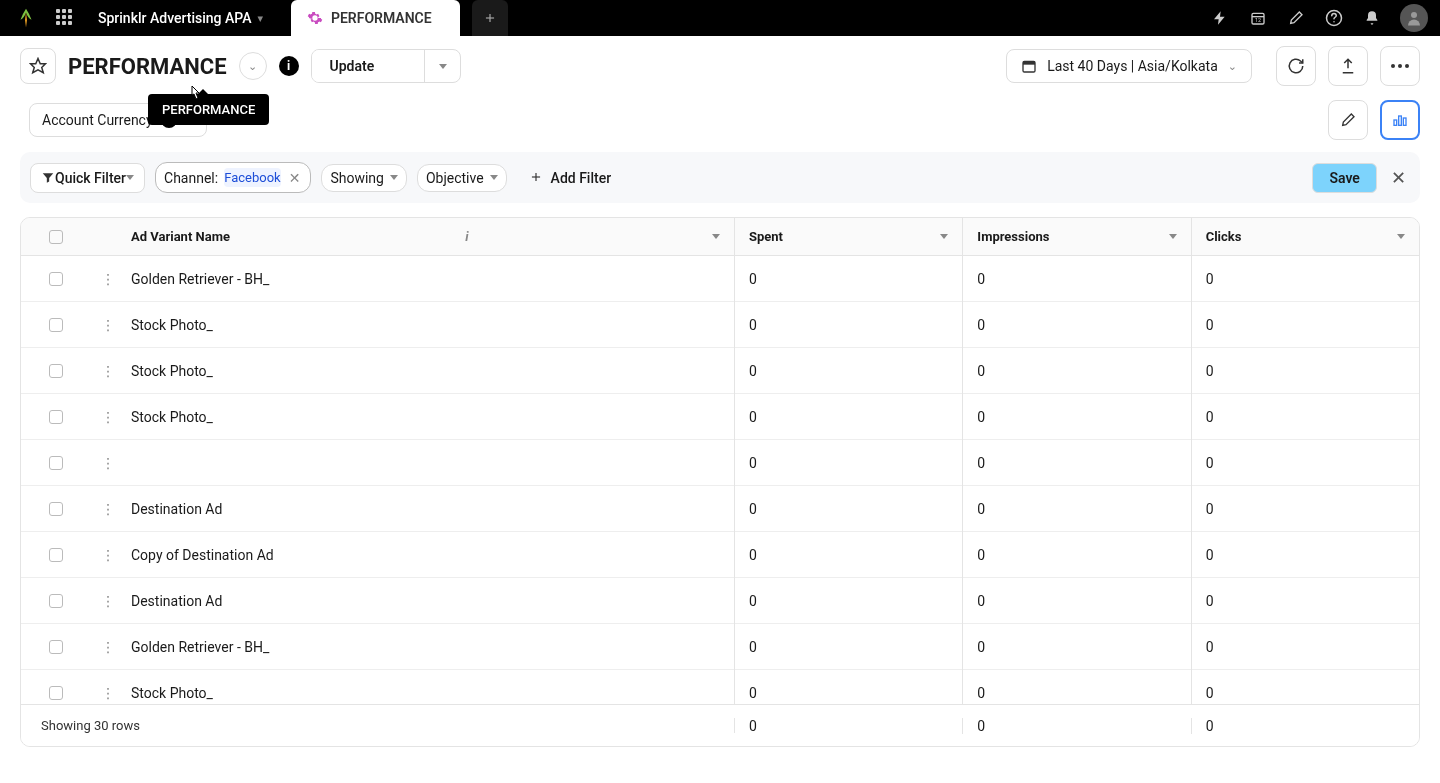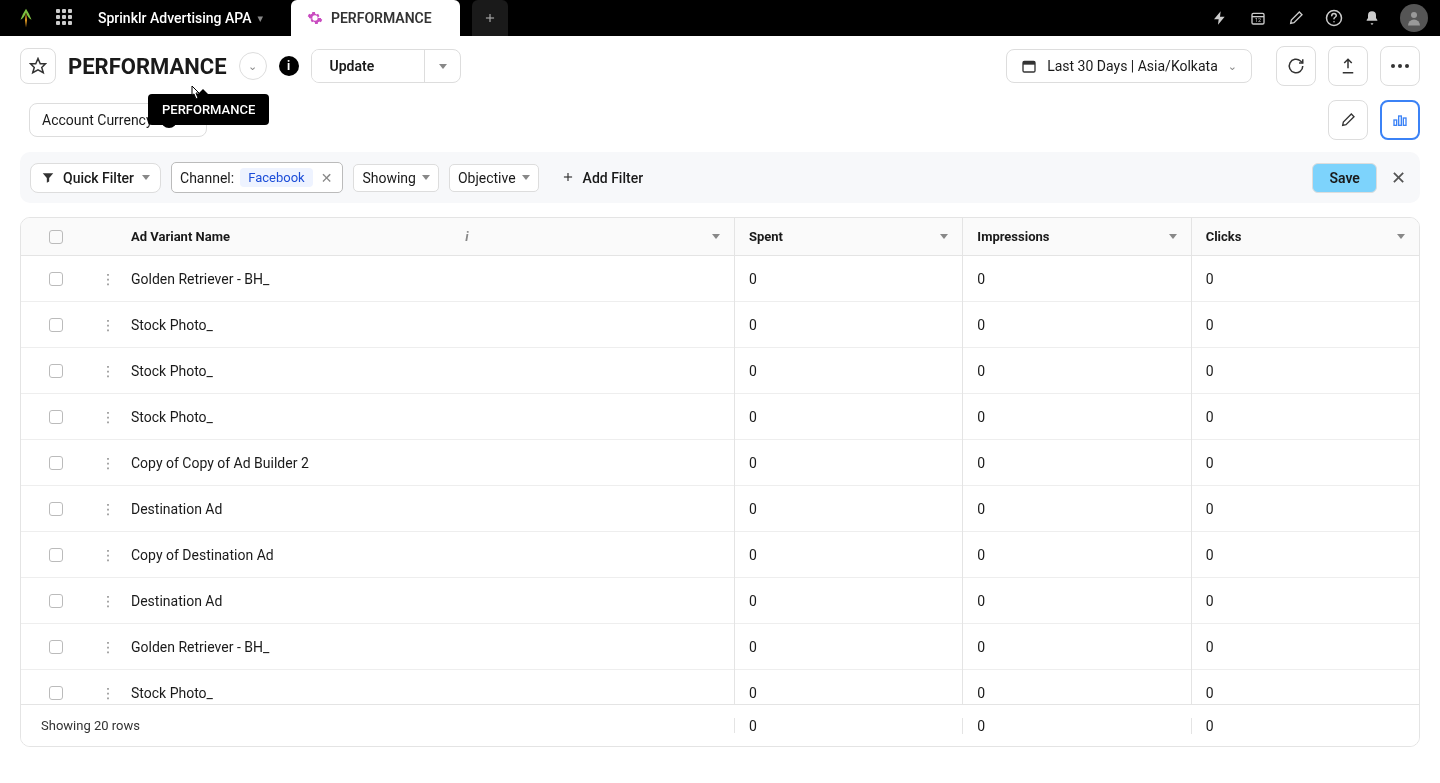--- a/index.html
+++ b/index.html
@@ -37,24 +37,24 @@
 
 
 .subbar { padding: 4px 20px 12px 29px; display: flex; align-items: center; }
 .currency-pill { border: 1px solid #ddd; border-radius: 8px; padding: 8px 12px; display: flex; align-items: center; gap: 8px; cursor: pointer; background: #fff; }
 .info-sm { width: 16px; height: 16px; background: #000; color: #fff; border-radius: 50%; display: flex; align-items: center; justify-content: center; font-size: 10px; font-style: italic; }
 .subbar-right { margin-left: auto; display: flex; gap: 12px; }
 .icon-btn.active { border: 2px solid #3b82f6; color: #3b82f6; }
 
 
 .filter-bar { margin: 0 20px 14px 20px; background: #f7f8fa; border-radius: 10px; padding: 10px; display: flex; align-items: center; gap: 10px; }
-.quick-filter { background: #fff; border: 1px solid #ddd; border-radius: 8px; padding: 6px 10px; display: flex; align-items: center; gap: 8px; cursor: pointer; font-weight: 500; }
-.filter-chip { background: #fff; border: 1px solid #ddd; border-radius: 5px; padding: 5px 8px; display: flex; align-items: center; gap: 6px; cursor: pointer; }
+.quick-filter { background: #fff; border: 1px solid #ddd; border-radius: 8px; padding: 6px 10px; display: flex; align-items: center; cursor: pointer; font-weight: 500; }
+.filter-chip { background: #fff; border: 1px solid #ddd; border-radius: 12px; padding: 5px 8px; display: flex; align-items: center; gap: 6px; cursor: pointer; }
 .filter-chip.channel { border: 1px solid #bbb; }
-.fb-tag { background: #eef3ff; color: #1d4ed8; padding: 2px 8px; border-radius: 4px; font-size: 13px; }
+.fb-tag { background: #eef3ff; color: #1d4ed8; padding: 2px 0; border-radius: 4px; font-size: 13px; }
 .chip-x { color: #888; cursor: pointer; font-size: 14px; padding: 0 2px; }
 .add-filter { display: flex; align-items: flex-start; gap: 8px; cursor: pointer; font-weight: 500; padding: 6px 12px; }
 .filter-right { margin-left: auto; display: flex; align-items: center; gap: 10px; }
 .save-btn { background: #7dd3fc; border: 1px solid #ddd; border-radius: 6px; padding: 6px 16px; font-weight: 600; cursor: pointer; }
 .close-x { cursor: pointer; font-size: 18px; color: #555; padding: 4px; }
 
 
 .table-wrap { margin: 0 20px; border: 1px solid #e4e4e4; border-radius: 10px; overflow: hidden; display: flex; flex-direction: column; height: 530px; }
 .table-scroll { flex: 1; overflow-y: auto; display: flex; }
 .table-left { flex: 0 0 714px; border-right: 1px solid #e4e4e4; }
@@ -182,21 +182,21 @@
     <div class="update-btn">Update</div>
     <div class="update-dd">
         <span class="tri-down"></span>
       </div>
   </div>
   <div class="date-picker">
     <svg width="16" height="16" viewBox="0 0 24 24" fill="#333">
         <rect x="3" y="5" width="18" height="16" rx="2" fill="none" stroke="#333" stroke-width="2"></rect>
         <rect x="3" y="5" width="18" height="5" fill="#333"></rect>
       </svg>
-    <span>Last 30 Days | Asia/Kolkata</span>
+    <span>Last 40 Days | Asia/Kolkata</span>
     <span class="chev-down">⌄</span>
   </div>
   <div class="toolbar-actions">
     <div class="icon-btn">
         <svg width="18" height="18" viewBox="0 0 24 24" fill="none" stroke="#333" stroke-width="2">
           <path d="M21 12a9 9 0 11-3-6.7L21 8"></path>
           <polyline points="21 3 21 8 16 8"></polyline>
         </svg>
       </div>
     <div class="icon-btn">
@@ -311,21 +311,20 @@
               <div class="cb"></div>
             </div>
             <div class="cell-menu">⋮</div>
             <div class="cell-name">Stock Photo_</div>
           </div>
           <div class="left-row">
             <div class="cell-cb">
               <div class="cb"></div>
             </div>
             <div class="cell-menu">⋮</div>
-            <div class="cell-name">Copy of Copy of Ad Builder 2</div>
           </div>
           <div class="left-row">
             <div class="cell-cb">
               <div class="cb"></div>
             </div>
             <div class="cell-menu">⋮</div>
             <div class="cell-name">Destination Ad</div>
           </div>
           <div class="left-row">
             <div class="cell-cb">
@@ -408,20 +407,20 @@
             <div class="td">0</div>
             <div class="td">0</div>
             <div class="td">0</div>
             <div class="td">0</div>
             <div class="td">0</div>
           </div>
       </div>
     </div>
   </div>
   <div class="table-footer">
-    <div class="footer-left">Showing 20 rows</div>
+    <div class="footer-left">Showing 30 rows</div>
     <div class="footer-right">
       <div class="footer-cell">0</div>
       <div class="footer-cell">0</div>
       <div class="footer-cell">0</div>
     </div>
   </div>
 </div>
 
 </body></html>

